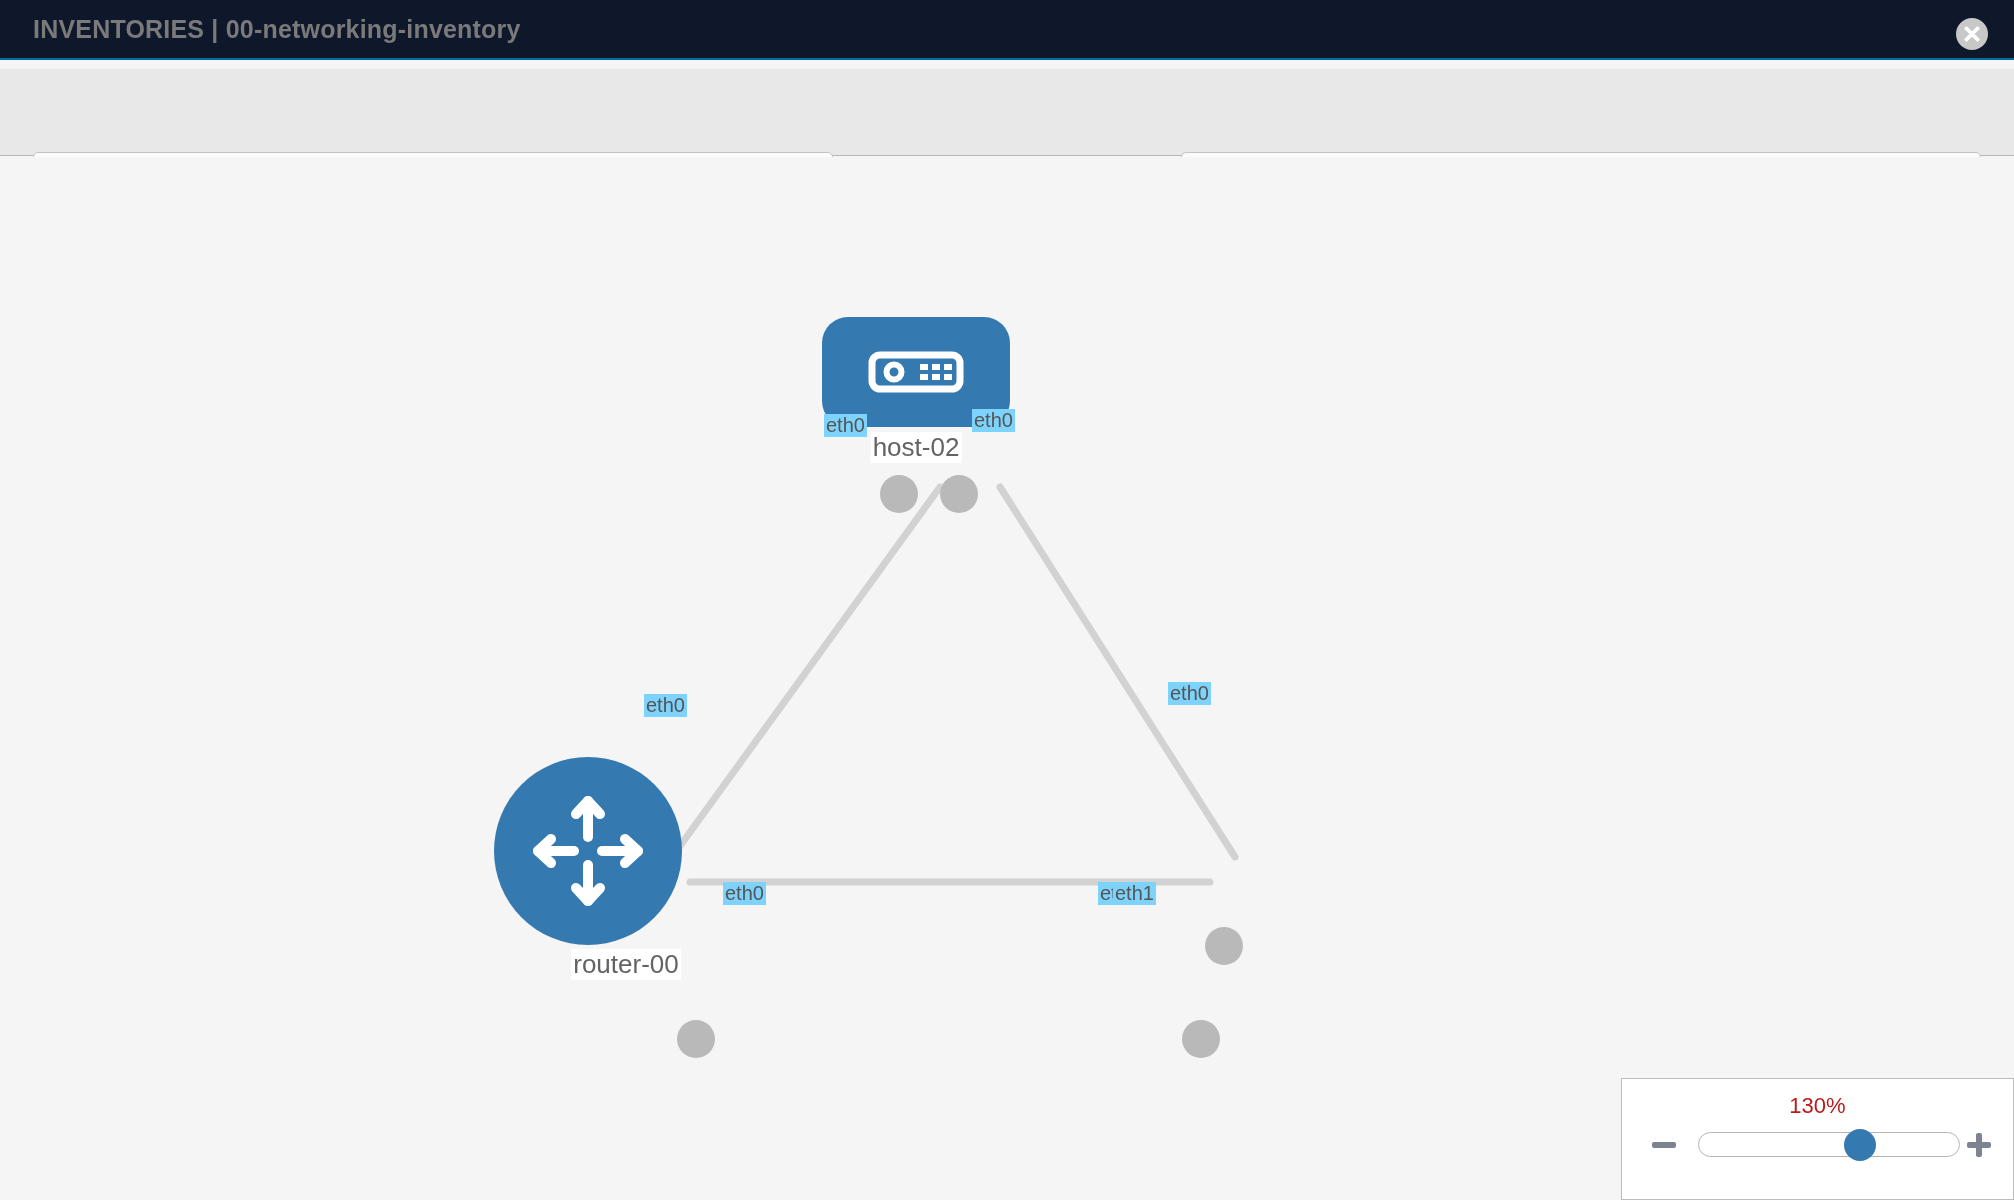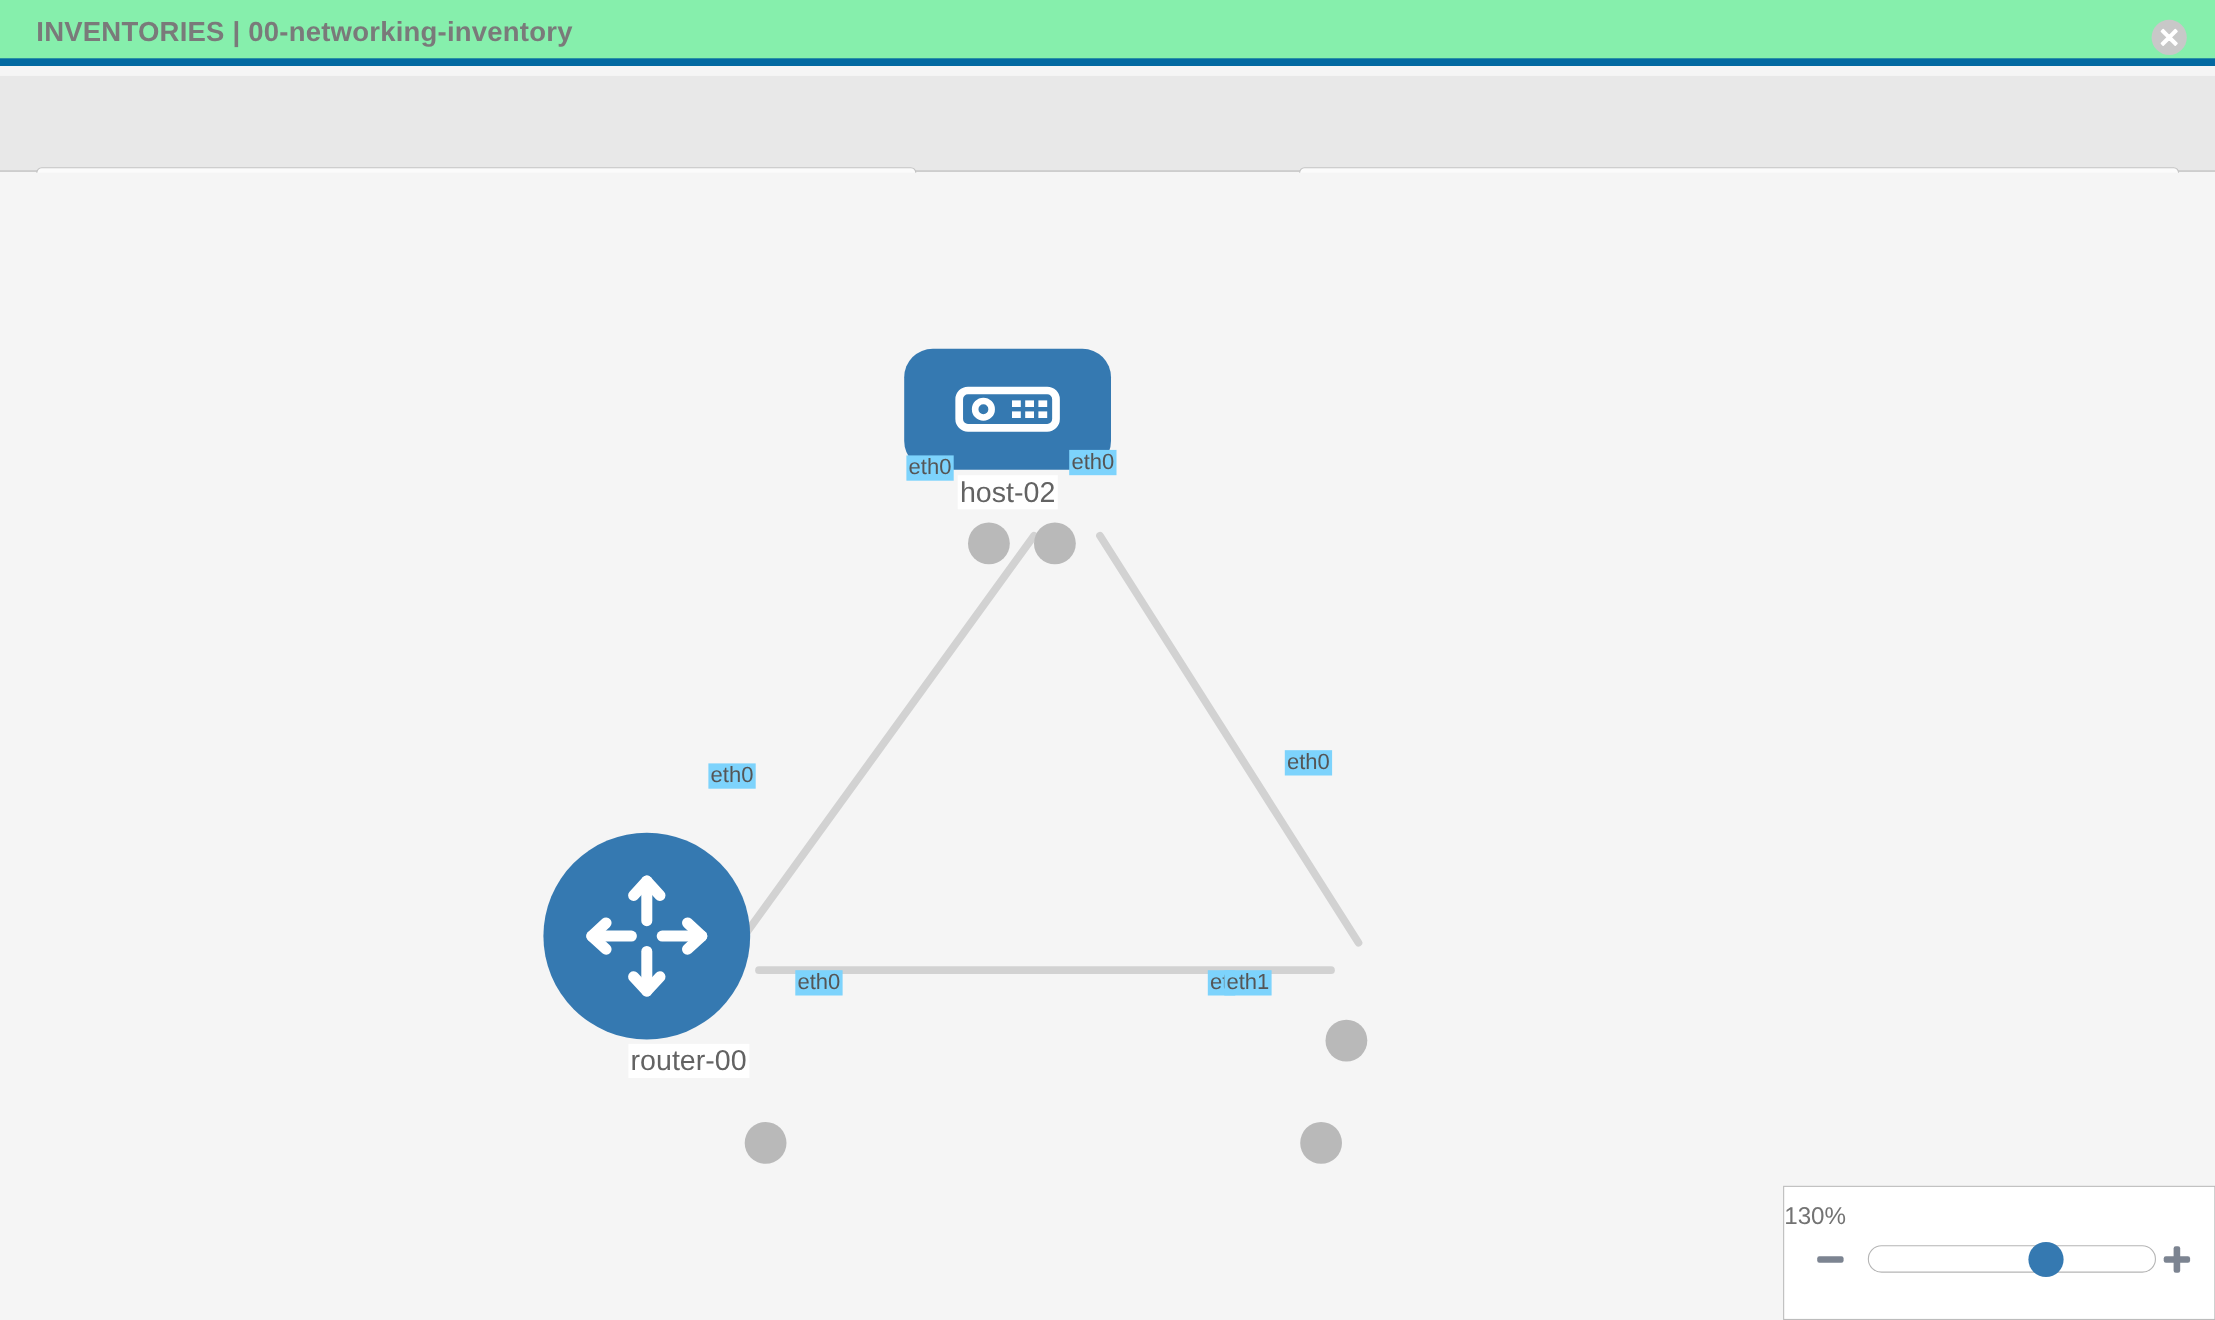--- a/index.html
+++ b/index.html
@@ -7,22 +7,22 @@
     width: 2014px; height: 1200px;
     background: #f5f5f5;
     font-family: "Liberation Sans", sans-serif;
     overflow: hidden;
   }
 
   
   .header {
     position: absolute; left: 0; top: 0;
     width: 2014px; height: 60px;
-    background: #86efac;
-    border-bottom: 7px solid #0369a1;
+    background: #0f172a;
+    border-bottom: 2px solid #0369a1;
   }
   .page-title {
     position: absolute; left: 33px; top: 15px;
     font-size: 25px; font-weight: bold;
     color: #7a7a7a;
     letter-spacing: 0.2px;
     white-space: nowrap;
   }
   .close-btn {
     position: absolute; right: 26px; top: 18px;
@@ -119,21 +119,22 @@
   
   .zoom-widget {
     position: absolute;
     left: 1621px; top: 1078px;
     width: 393px; height: 122px;
     background: #ffffff;
     border: 1px solid #bcbcbc;
   }
   .zoom-value {
     position: absolute; left: 0; right: 0; top: 14px;
-    font-size: 22px; color: #737373;
+    text-align: center;
+    font-size: 22px; color: #b91c1c;
   }
   .zoom-minus, .zoom-plus {
     position: absolute; top: 52px;
     width: 28px; height: 28px; cursor: pointer;
   }
   .zoom-minus { left: 28px; }
   .zoom-plus  { right: 20px; }
   .zoom-track {
     position: absolute; left: 76px; top: 53px;
     width: 262px; height: 25px;

